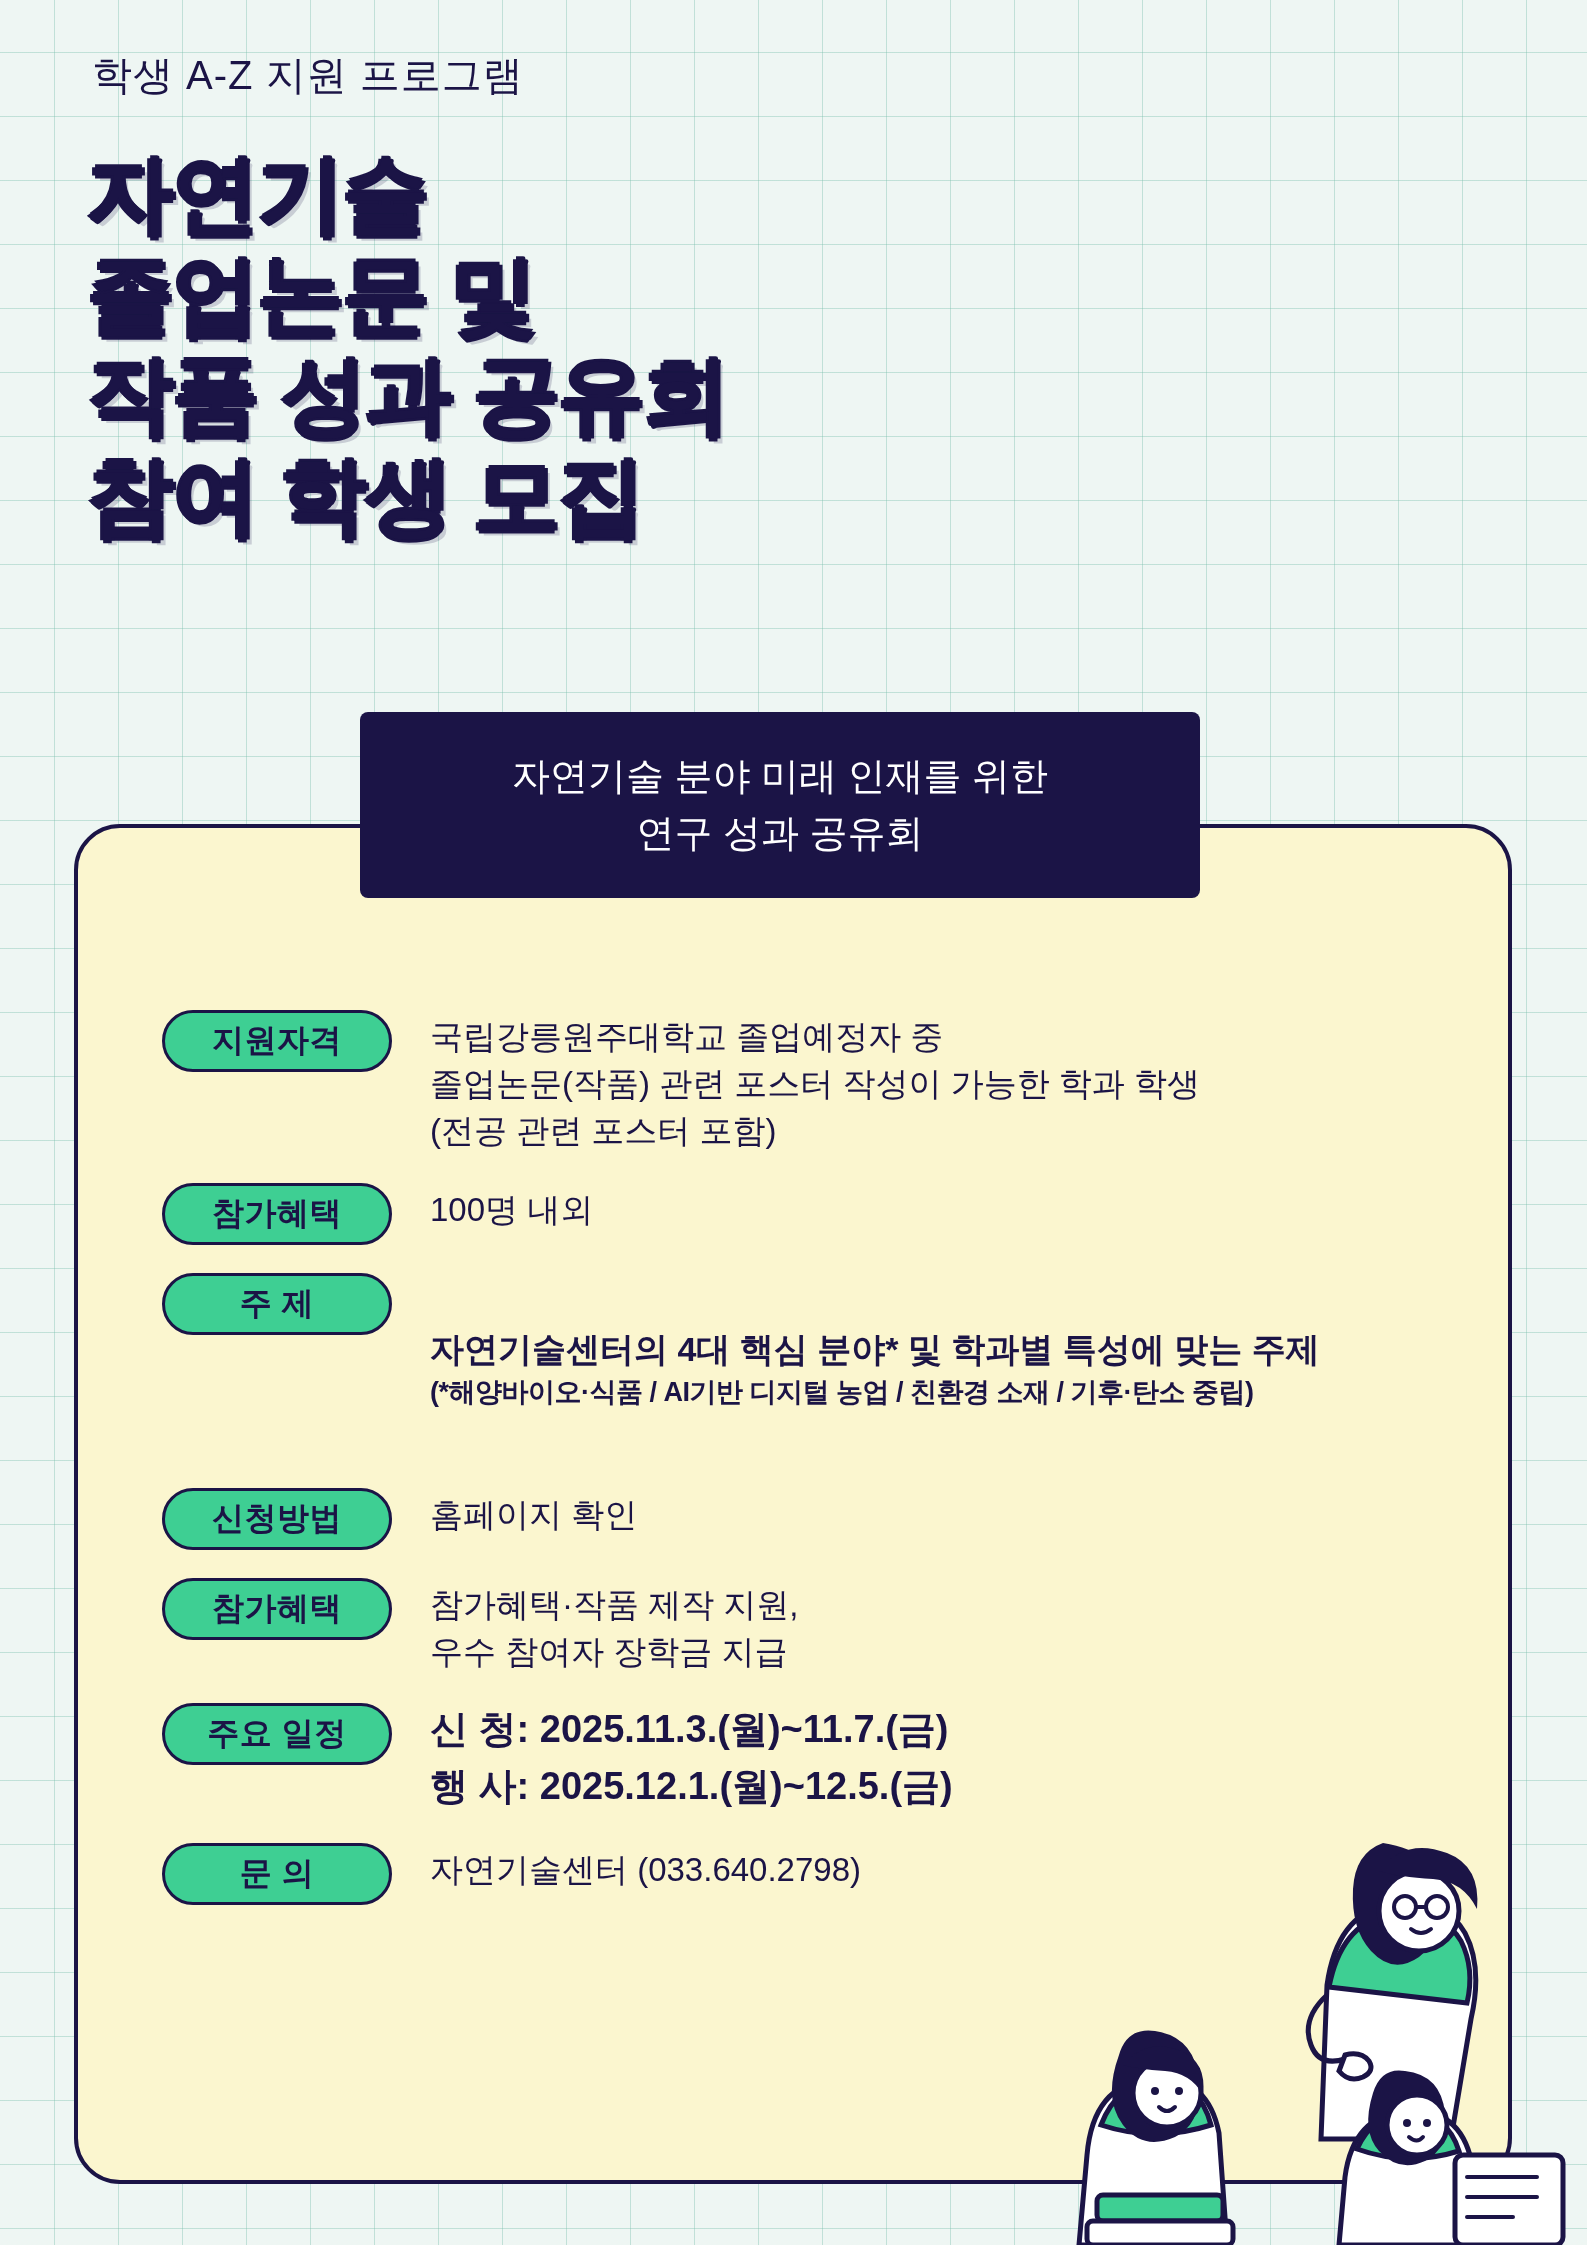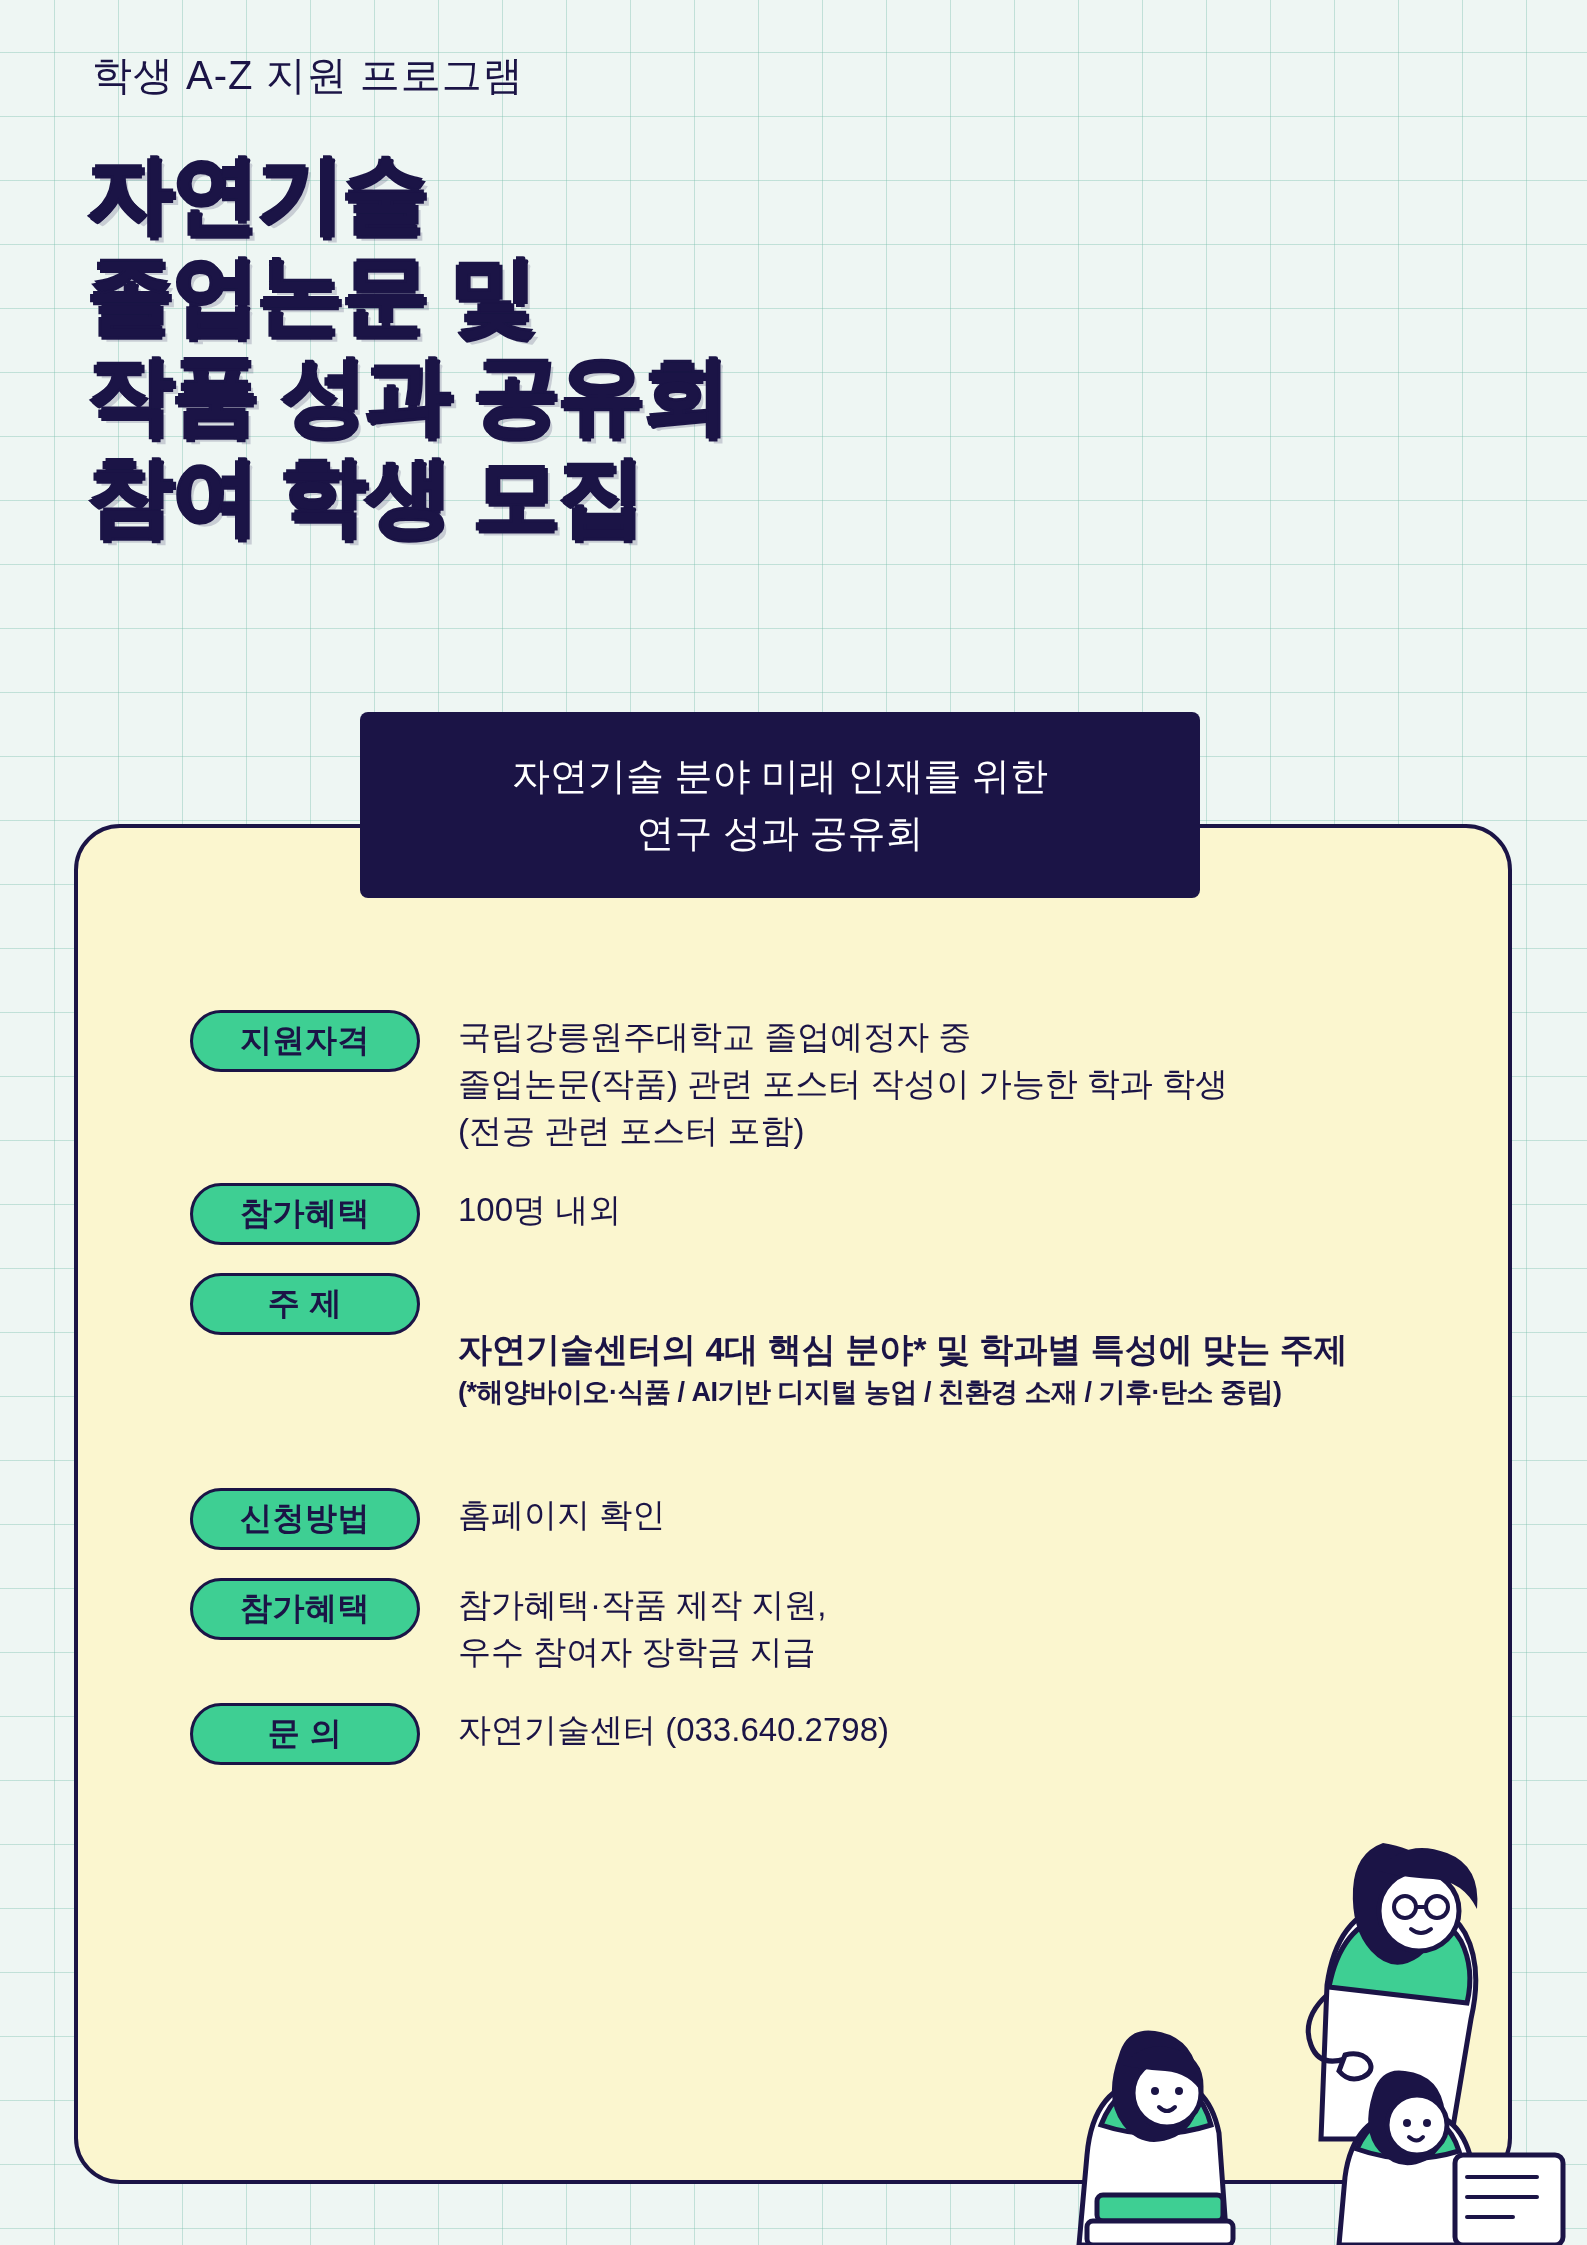--- a/index.html
+++ b/index.html
@@ -99,21 +99,21 @@
   .rows {
     position: absolute;
     left: 0;
     top: 180px;
     width: 100%;
   }
 
   .row {
     display: flex;
     align-items: flex-start;
-    padding: 0 0 0 112px;
+    padding: 0 0 0 84px;
     margin-bottom: 26px;
     position: relative;
     z-index: 3;
   }
 
   .tag {
     flex: 0 0 auto;
     width: 230px;
     height: 62px;
     background: #3ecf93;
@@ -213,20 +213,25 @@
         <div class="tag">신청방법</div>
         <div class="content">홈페이지 확인</div>
       </div>
 
       <div class="row">
         <div class="tag">참가혜택</div>
         <div class="content">참가혜택·작품 제작 지원,
 우수 참여자 장학금 지급</div>
       </div>
 
+      <div class="row">
+        <div class="tag">주요 일정</div>
+        <div class="content schedule">신 청: 2025.11.3.(월)~11.7.(금)
+행 사: 2025.12.1.(월)~12.5.(금)</div>
+      </div>
 
       <div class="row">
         <div class="tag">문    의</div>
         <div class="content">자연기술센터 (033.640.2798)</div>
       </div>
 
     </div>
   </div>
 
   <svg class="illus" viewBox="0 0 560 520">

